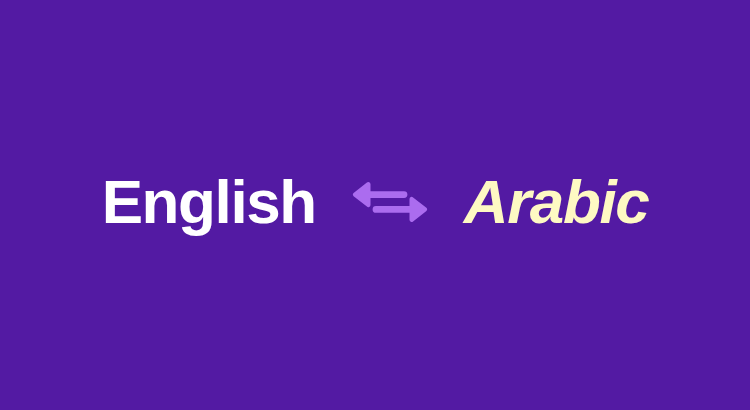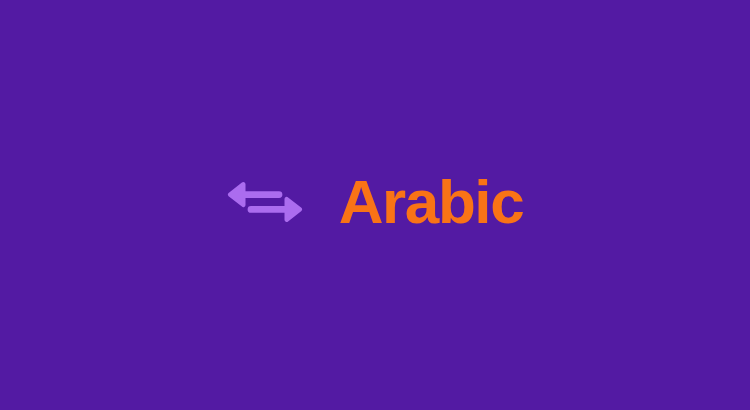--- a/index.html
+++ b/index.html
@@ -60,20 +60,21 @@
     flex: 0 0 auto;
   }
 </style>
 </head>
 <body>
 
 <div id="banner" style="background: rgb(83, 26, 163);">
 
   <div id="pair-row">
 
+    <span id="source-language" class="lang-label" style="color: rgb(255, 255, 255);">English</span>
 
     <span>
       <svg id="swap-arrows-icon" viewBox="0 0 76 40" xmlns="http://www.w3.org/2000/svg" aria-hidden="true">
 
         <path d="M18.5 2.2 L18.5 9.2 L52.0 9.2
                  A3.4 3.4 0 0 1 52.0 16.0
                  L18.5 16.0 L18.5 23.0
                  A2.2 2.2 0 0 1 14.9 24.6
                  L1.6 14.2
                  A2.4 2.4 0 0 1 1.6 10.9
@@ -84,16 +85,16 @@
                  A3.4 3.4 0 0 0 24.0 30.8
                  L57.5 30.8 L57.5 37.8
                  A2.2 2.2 0 0 0 61.1 39.4
                  L74.4 29.0
                  A2.4 2.4 0 0 0 74.4 25.7
                  L61.1 15.4
                  A2.2 2.2 0 0 0 57.5 17.0 Z" fill="#AB6CEF"></path>
       </svg>
     </span>
 
-    <span id="target-language" class="lang-label" style="color: #f97316;">Arabic</span>
+    <span id="target-language" class="lang-label" style="color: #fef9c3; font-style: italic;">Arabic</span>
 
   </div>
 </div>
 
 </body></html>

